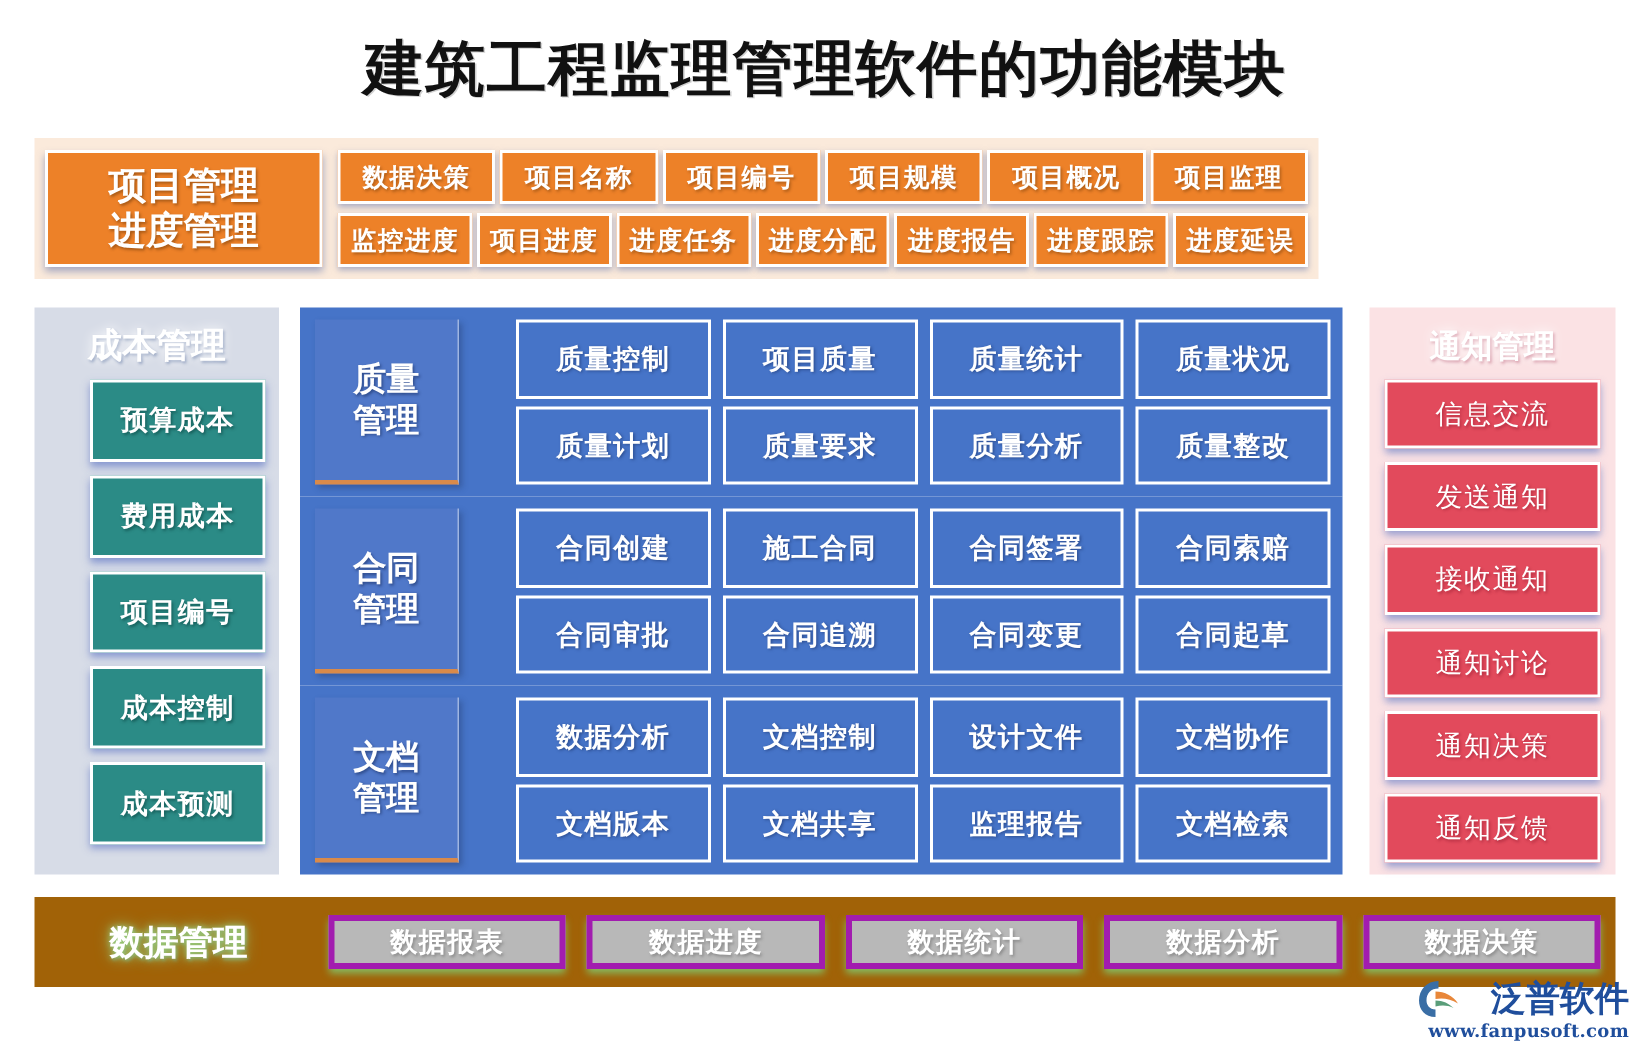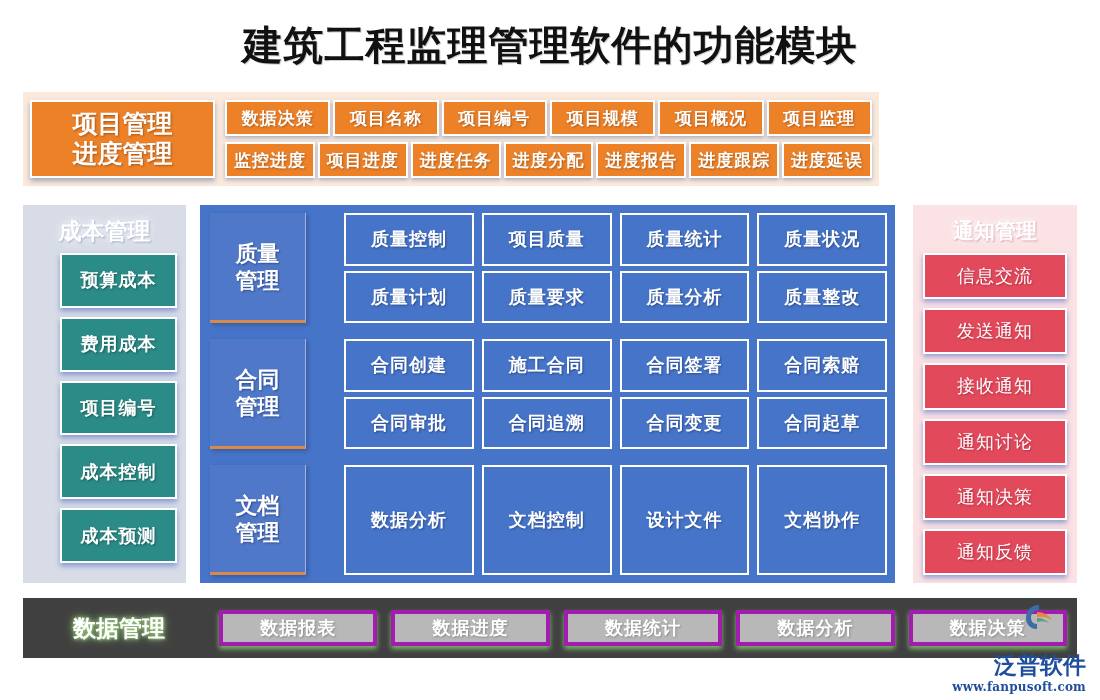--- a/index.html
+++ b/index.html
@@ -180,21 +180,21 @@
     font-size: 18px; font-weight: normal; color: #ffffff;
     letter-spacing: 1px;
     text-shadow: 1px 1px 2px rgba(120,10,30,0.45);
   }
 
   
   .gray-band {
     position: absolute;
     left: 23px; top: 598px;
     width: 1054px; height: 60px;
-    background: #404040;
+    background: #a16207;
     display: flex; align-items: center;
     padding: 0 10px;
     gap: 14px;
   }
   .gray-head {
     width: 172px; flex: none;
     text-align: center;
     font-family: "DejaVu Serif", "Liberation Serif", serif;
     font-size: 23px; font-weight: bold; color: #ffffff;
     text-shadow: 0 0 10px rgba(150,200,120,0.95), 0 0 4px rgba(160,210,130,1), 1px 1px 2px rgba(120,150,110,0.7);
@@ -211,21 +211,21 @@
     letter-spacing: 1px;
     text-shadow: 1px 1px 2px rgba(110,110,110,0.6);
   }
 
   
   .logo {
     position: absolute;
     right: 14px; bottom: 6px;
     display: flex; flex-direction: column; align-items: flex-end;
   }
-  .logo-top { display: flex; align-items: center; gap: 19px; flex-direction: column; }
+  .logo-top { display: flex; align-items: center; gap: 19px; }
   .logo-mark { width: 30px; height: 28px; flex: none; }
   .logo-word {
     font-family: "DejaVu Serif", "Liberation Serif", serif;
     font-size: 23px; font-weight: bold;
     color: #1f4e9c;
     letter-spacing: 0px;
   }
   .logo-url {
     font-family: "DejaVu Serif", "Liberation Serif", serif;
     font-size: 12px; font-weight: bold;
@@ -328,20 +328,26 @@
         <div class="blue-head">
           <span>文档</span>
           <span>管理</span>
         </div>
         <div class="blue-grid">
           <div class="blue-row">
             <div class="chip-blue">数据分析</div>
             <div class="chip-blue">文档控制</div>
             <div class="chip-blue">设计文件</div>
             <div class="chip-blue">文档协作</div>
+          </div>
+          <div class="blue-row">
+            <div class="chip-blue">文档版本</div>
+            <div class="chip-blue">文档共享</div>
+            <div class="chip-blue">监理报告</div>
+            <div class="chip-blue">文档检索</div>
           </div>
         </div>
       </div>
 
     </div>
 
     <div class="col-notify">
       <div class="col-head">通知管理</div>
       <div class="col-items">
         <div class="chip-red">信息交流</div>

